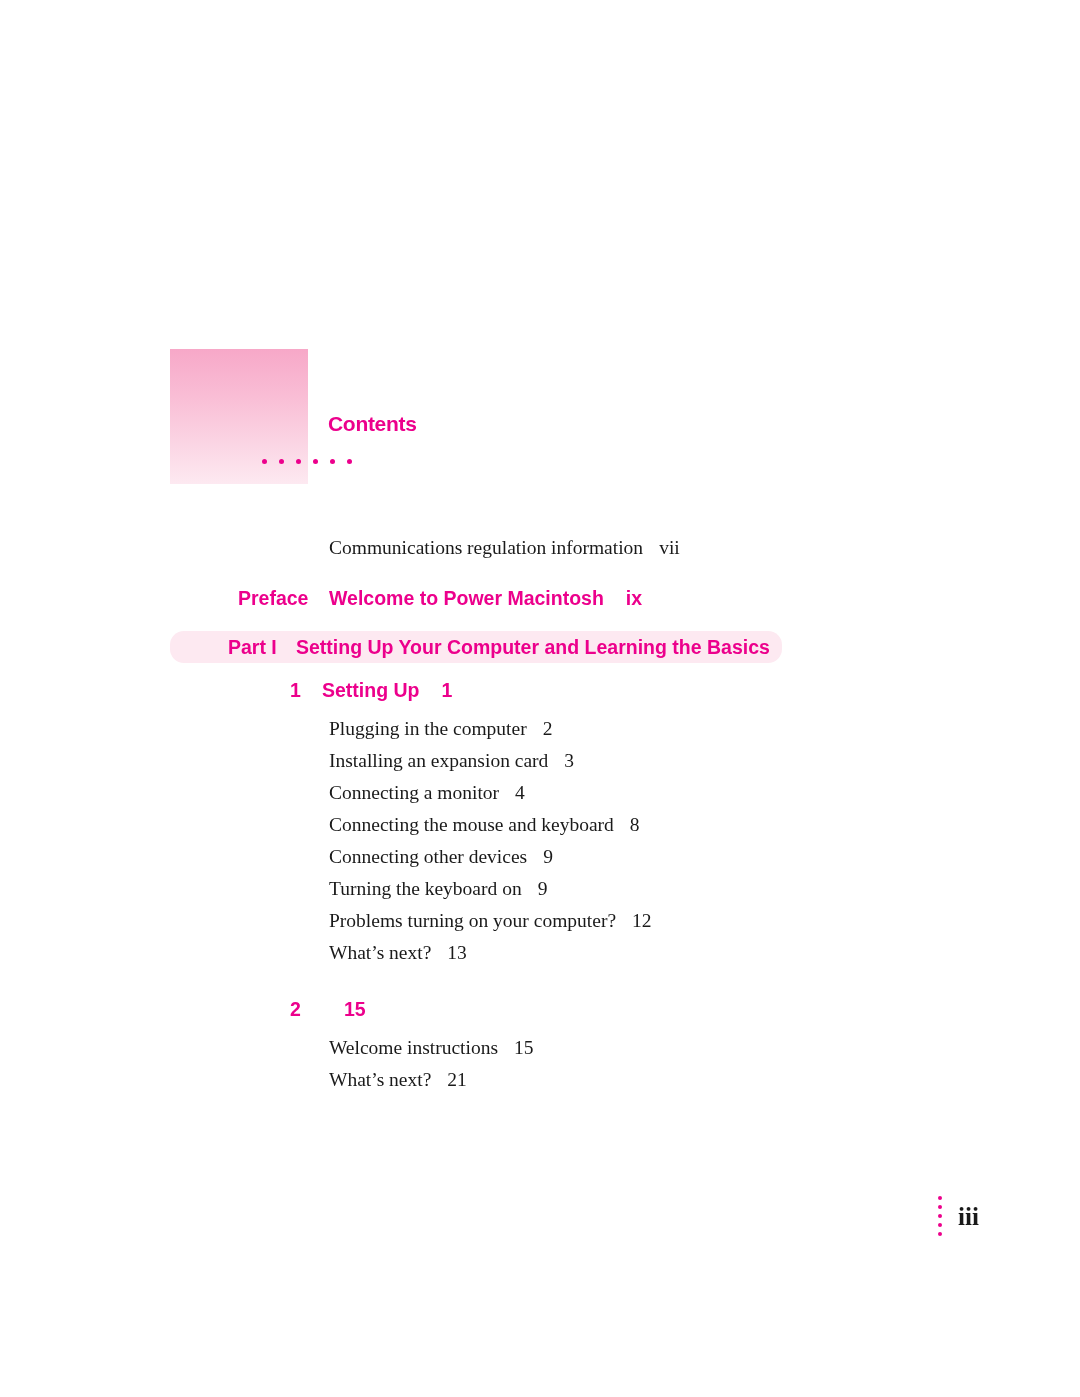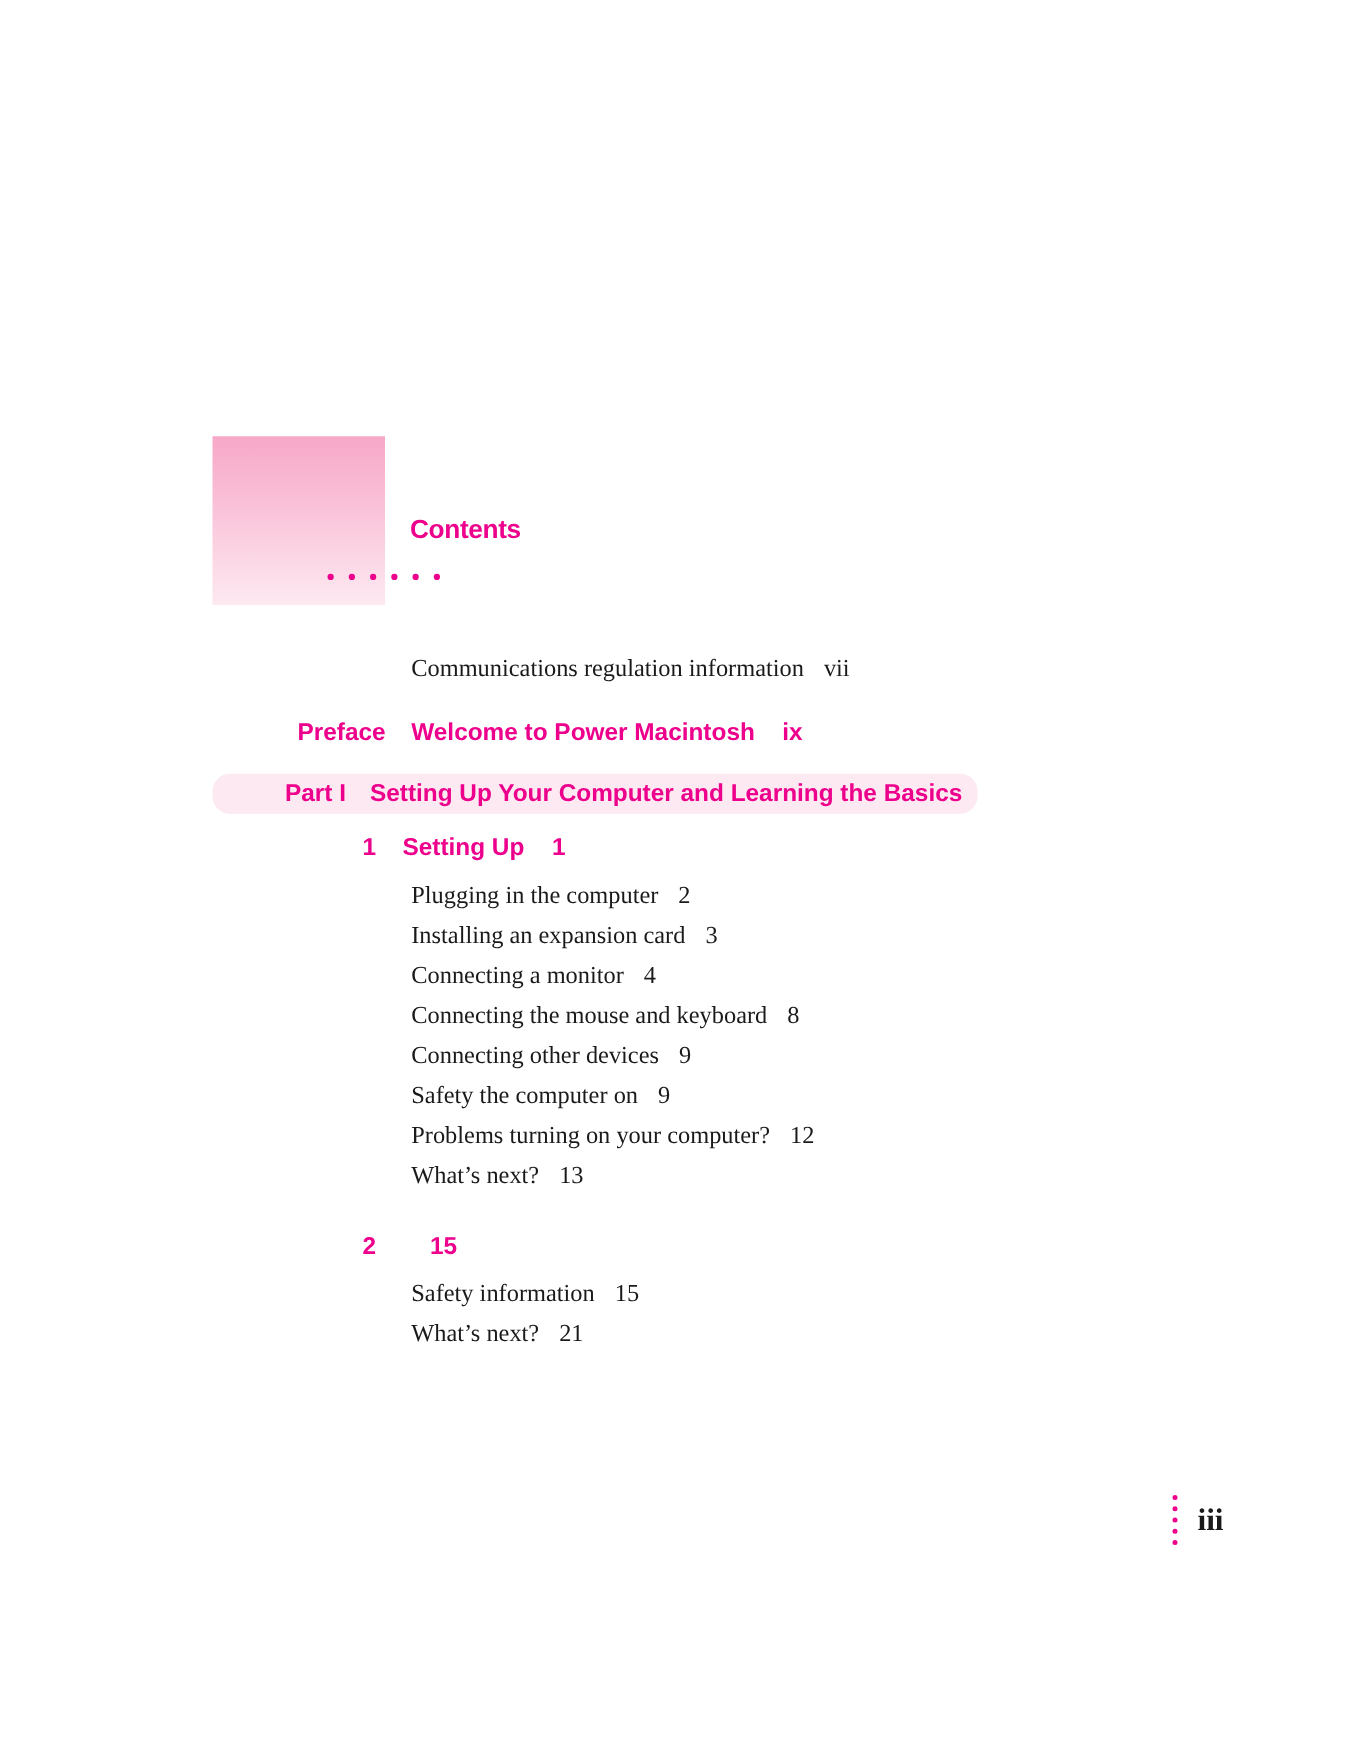--- a/index.html
+++ b/index.html
@@ -47,21 +47,21 @@
     width: 5px;
     height: 5px;
     border-radius: 50%;
     background: #ec008c;
   }
 
   
   .toc {
     position: absolute;
     left: 170px;
-    top: 520px;
+    top: 532px;
     width: 760px;
   }
 
   .entry-plain {
     font-family: "Liberation Serif", serif;
     font-size: 19.5px;
     color: #1a1a1a;
     line-height: 32px;
     margin-left: 159px;
     white-space: pre;
@@ -181,32 +181,32 @@
     <span>Setting Up</span>
     <span class="pg">1</span>
   </div>
 
   <div class="sub-list">
     <div class="entry-plain"><span>Plugging in the computer</span><span class="pg">2</span></div>
     <div class="entry-plain"><span>Installing an expansion card</span><span class="pg">3</span></div>
     <div class="entry-plain"><span>Connecting a monitor</span><span class="pg">4</span></div>
     <div class="entry-plain"><span>Connecting the mouse and keyboard</span><span class="pg">8</span></div>
     <div class="entry-plain"><span>Connecting other devices</span><span class="pg">9</span></div>
-    <div class="entry-plain"><span>Safety the computer on</span><span class="pg">9</span></div>
+    <div class="entry-plain"><span>Turning the keyboard on</span><span class="pg">9</span></div>
     <div class="entry-plain"><span>Problems turning on your computer?</span><span class="pg">12</span></div>
     <div class="entry-plain"><span>What’s next?</span><span class="pg">13</span></div>
   </div>
 
   <div class="entry-pink row-chapter2">
     <span class="num">2</span>
     <span class="pg">15</span>
   </div>
 
   <div class="sub-list-2">
-    <div class="entry-plain"><span>Safety information</span><span class="pg">15</span></div>
+    <div class="entry-plain"><span>Welcome instructions</span><span class="pg">15</span></div>
     <div class="entry-plain"><span>What’s next?</span><span class="pg">21</span></div>
   </div>
 
 </div>
 
 <div class="folio">
   <div class="folio-dots">
     <span style="top:0px"></span>
     <span style="top:9px"></span>
     <span style="top:18px"></span>

